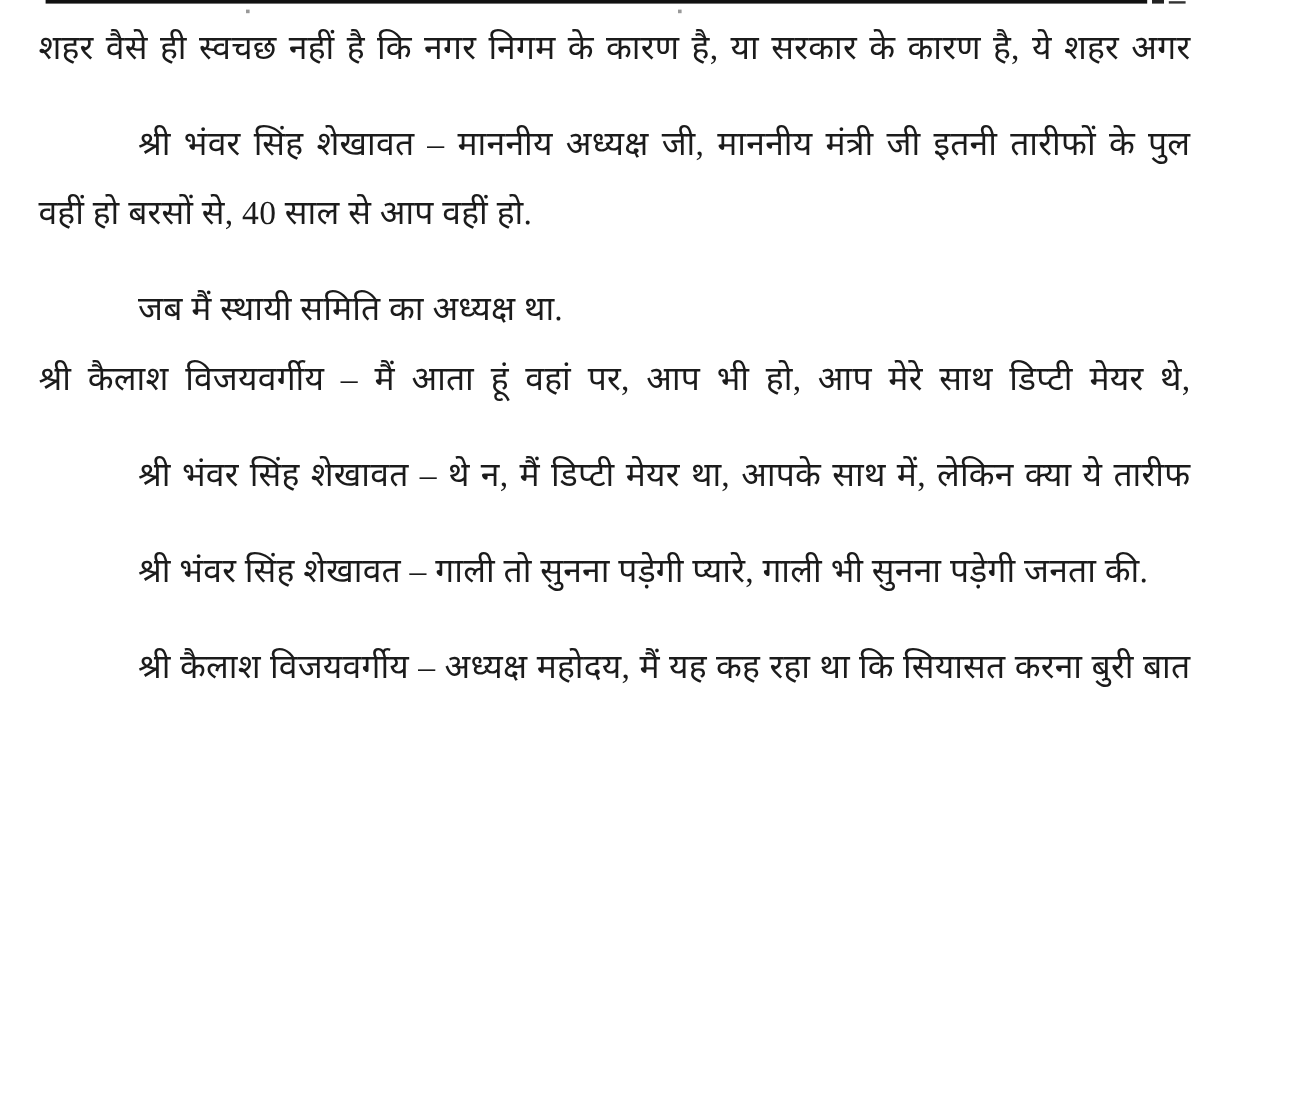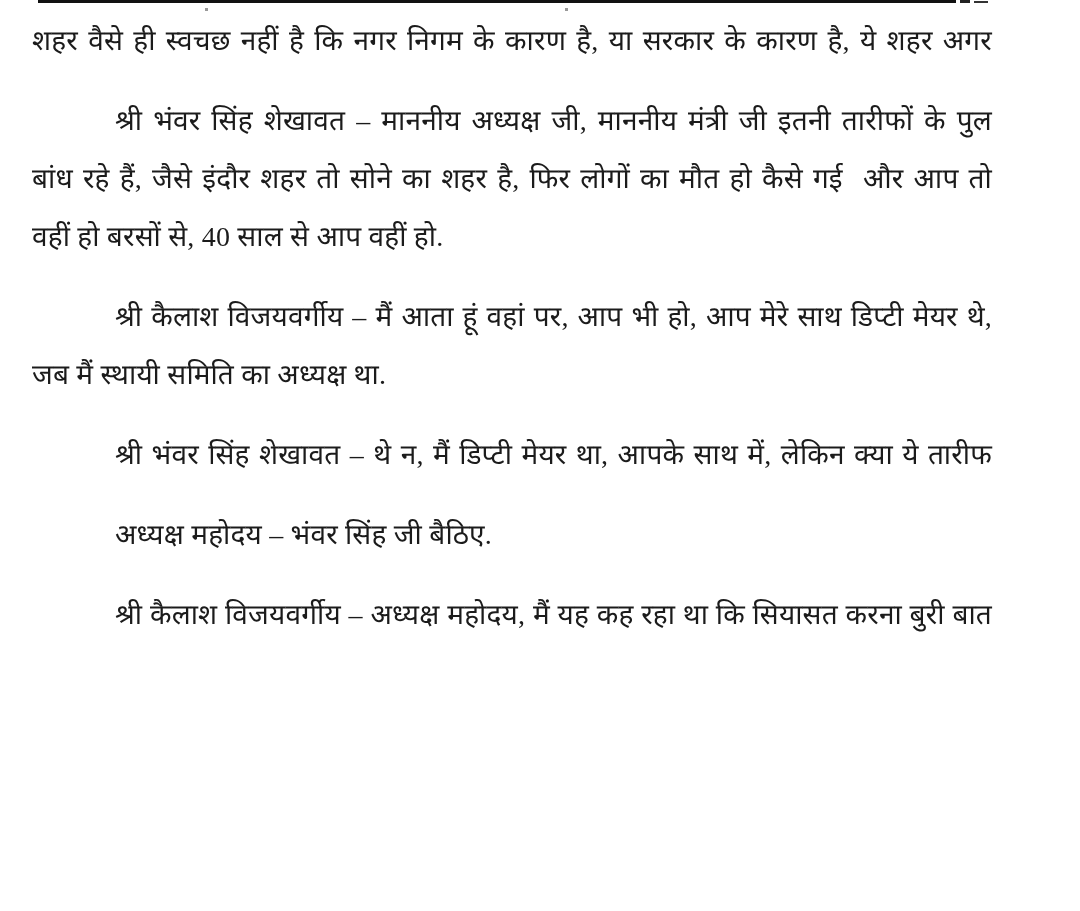--- a/index.html
+++ b/index.html
@@ -85,30 +85,29 @@
     <div class="remnant-dash d2"></div>
     <div class="remnant-speck" style="left:205px"></div>
     <div class="remnant-speck" style="left:565px"></div>
   </div>
   <div class="content" style="color: rgb(27, 27, 27);">
       <div class="para">
         <div class="line just">शहर वैसे ही स्वचछ नहीं है कि नगर निगम के कारण है, या सरकार के कारण है, ये शहर अगर</div>
       </div>
       <div class="para indent">
         <div class="line just">श्री भंवर सिंह शेखावत – माननीय अध्यक्ष जी, माननीय मंत्री जी इतनी तारीफों के पुल</div>
-        <div class="line just">बांध रहे हैं, जैसे इंदौर शहर तो सोने का शहर है, फिर लोगों का मौत हो कैसे गई  और आप तो</div>
         <div class="line">वहीं हो बरसों से, 40 साल से आप वहीं हो.</div>
       </div>
       <div class="para indent">
+        <div class="line">जब मैं स्थायी समिति का अध्यक्ष था.</div>
         <div class="line just">श्री कैलाश विजयवर्गीय – मैं आता हूं वहां पर, आप भी हो, आप मेरे साथ डिप्टी मेयर थे,</div>
-        <div class="line">जब मैं स्थायी समिति का अध्यक्ष था.</div>
       </div>
       <div class="para indent">
         <div class="line just">श्री भंवर सिंह शेखावत – थे न, मैं डिप्टी मेयर था, आपके साथ में, लेकिन क्या ये तारीफ</div>
       </div>
       <div class="para indent">
-        <div class="line">अध्यक्ष महोदय – भंवर सिंह जी बैठिए.</div>
+        <div class="line">श्री भंवर सिंह शेखावत – गाली तो सुनना पड़ेगी प्यारे, गाली भी सुनना पड़ेगी जनता की.</div>
       </div>
       <div class="para indent">
         <div class="line just">श्री कैलाश विजयवर्गीय – अध्यक्ष महोदय, मैं यह कह रहा था कि सियासत करना बुरी बात</div>
       </div>
     </div>
 </div>
 
 </body></html>

